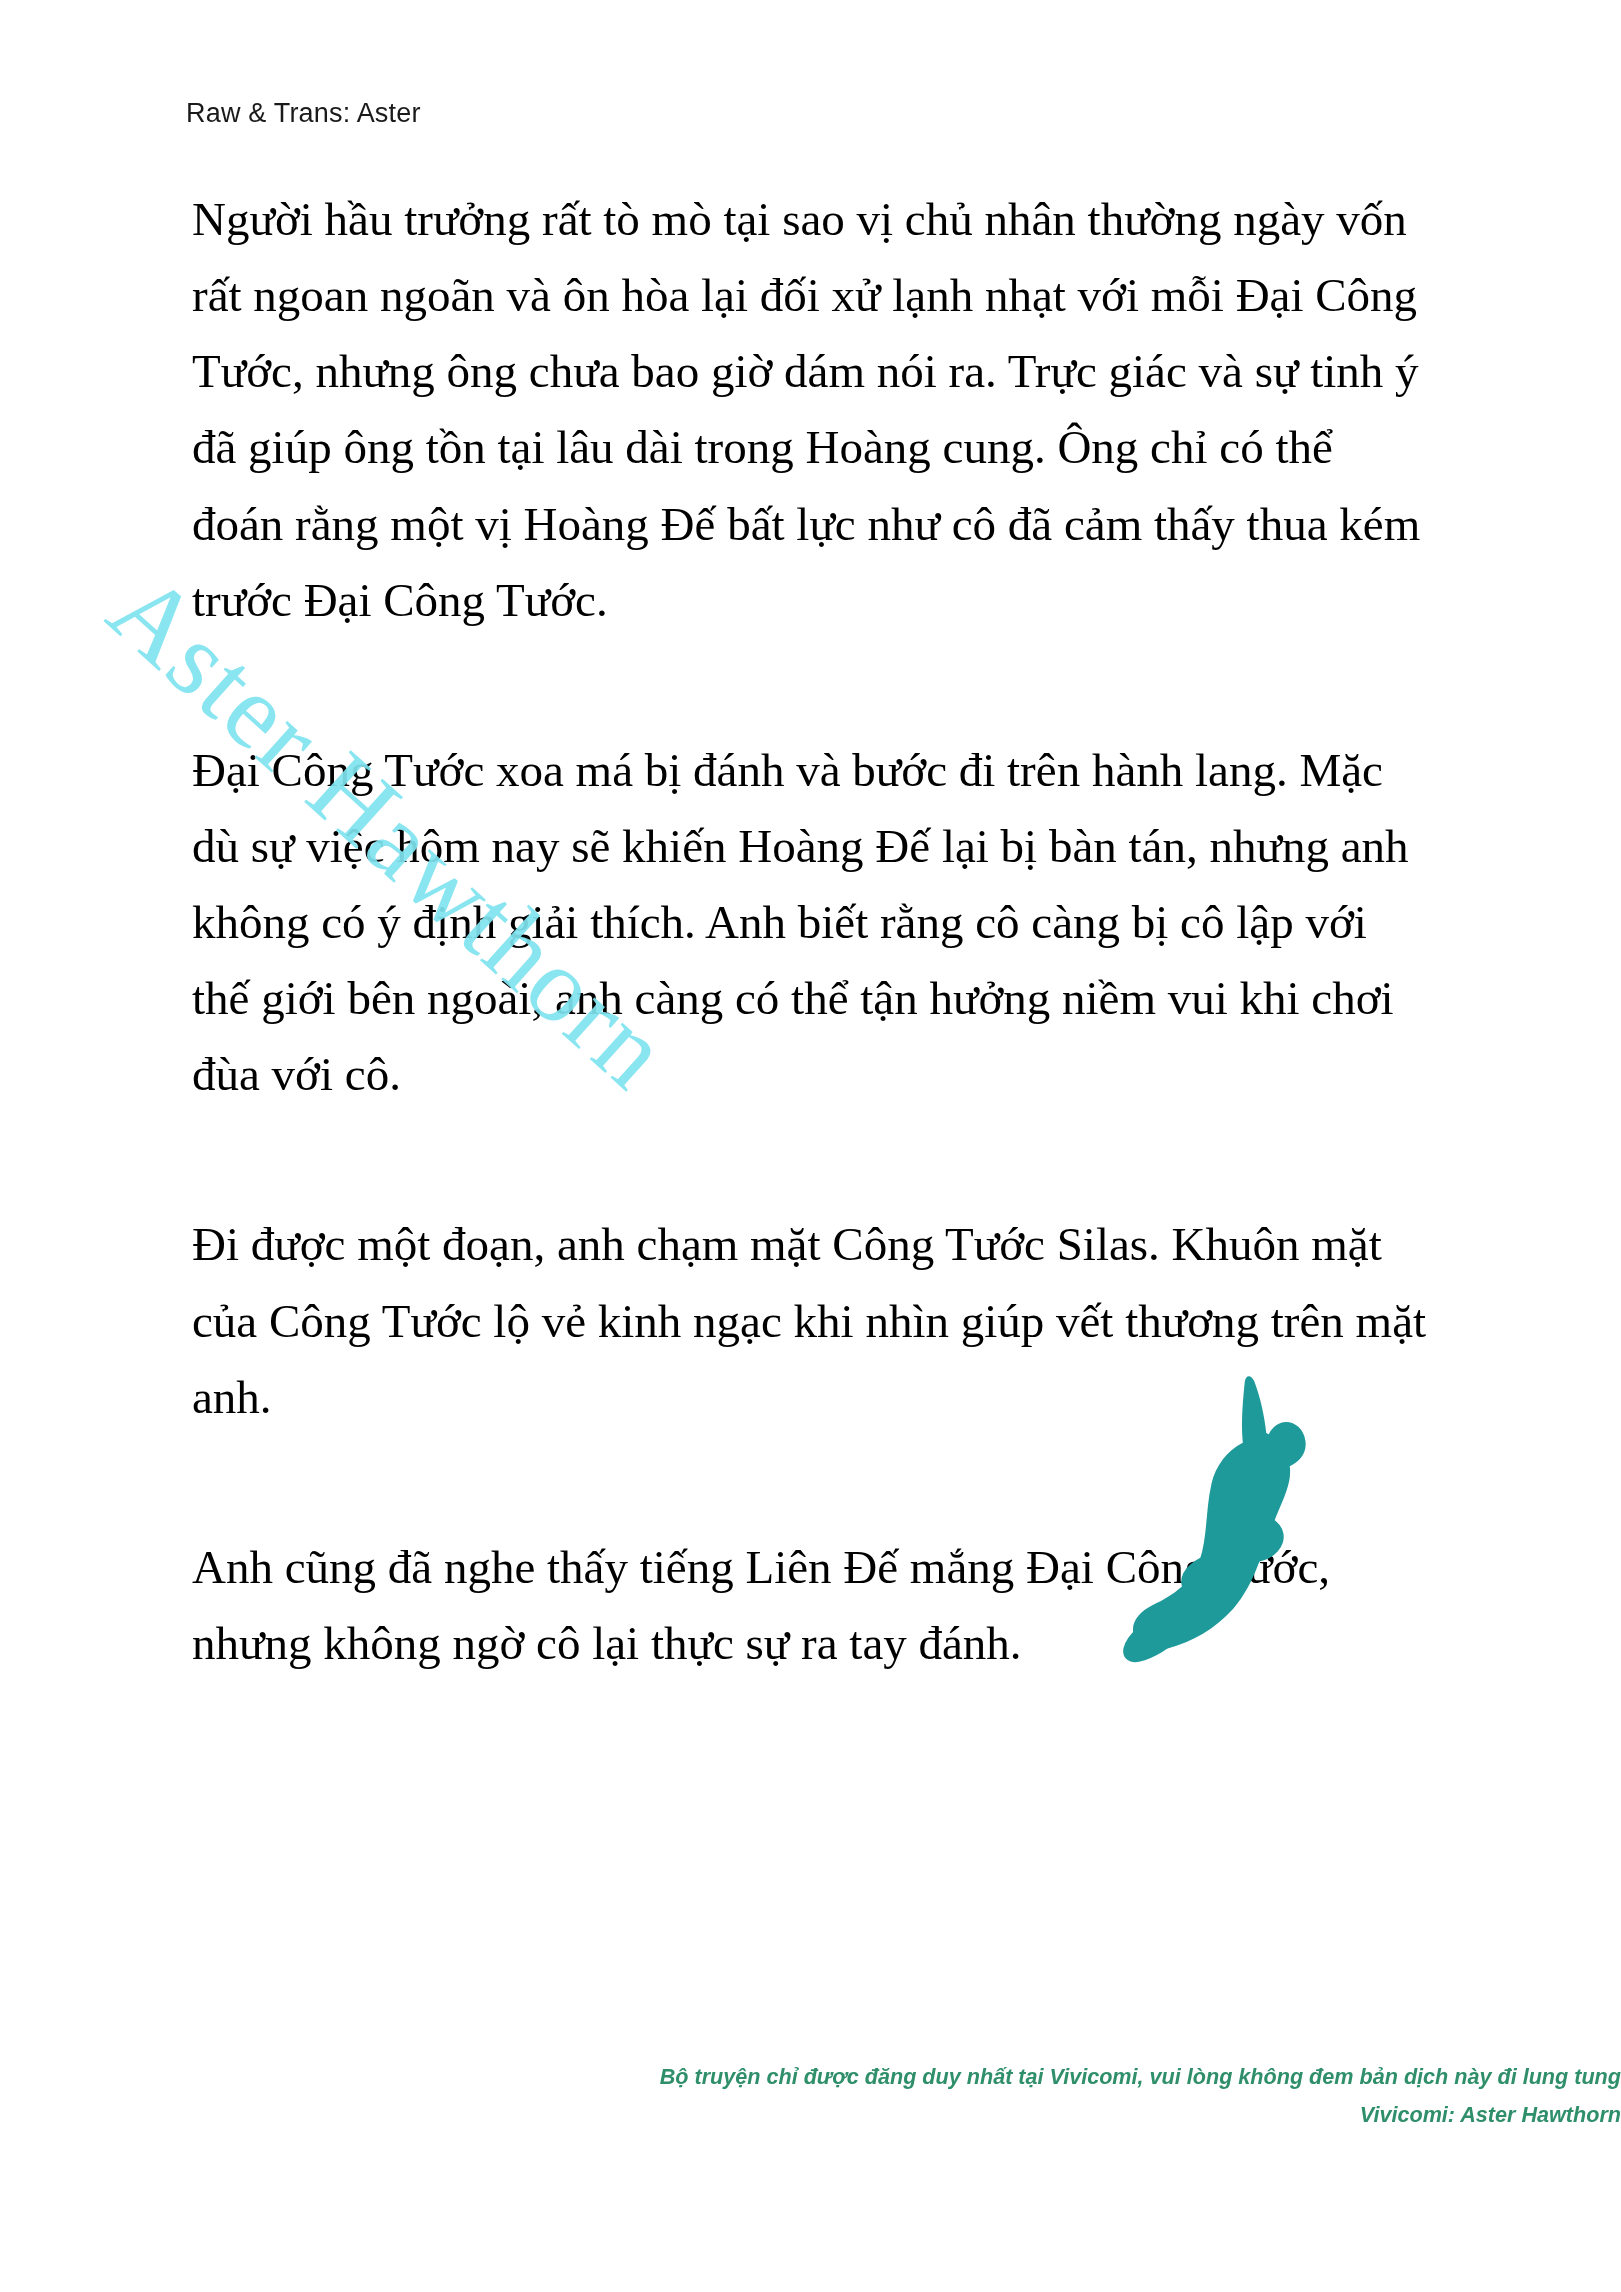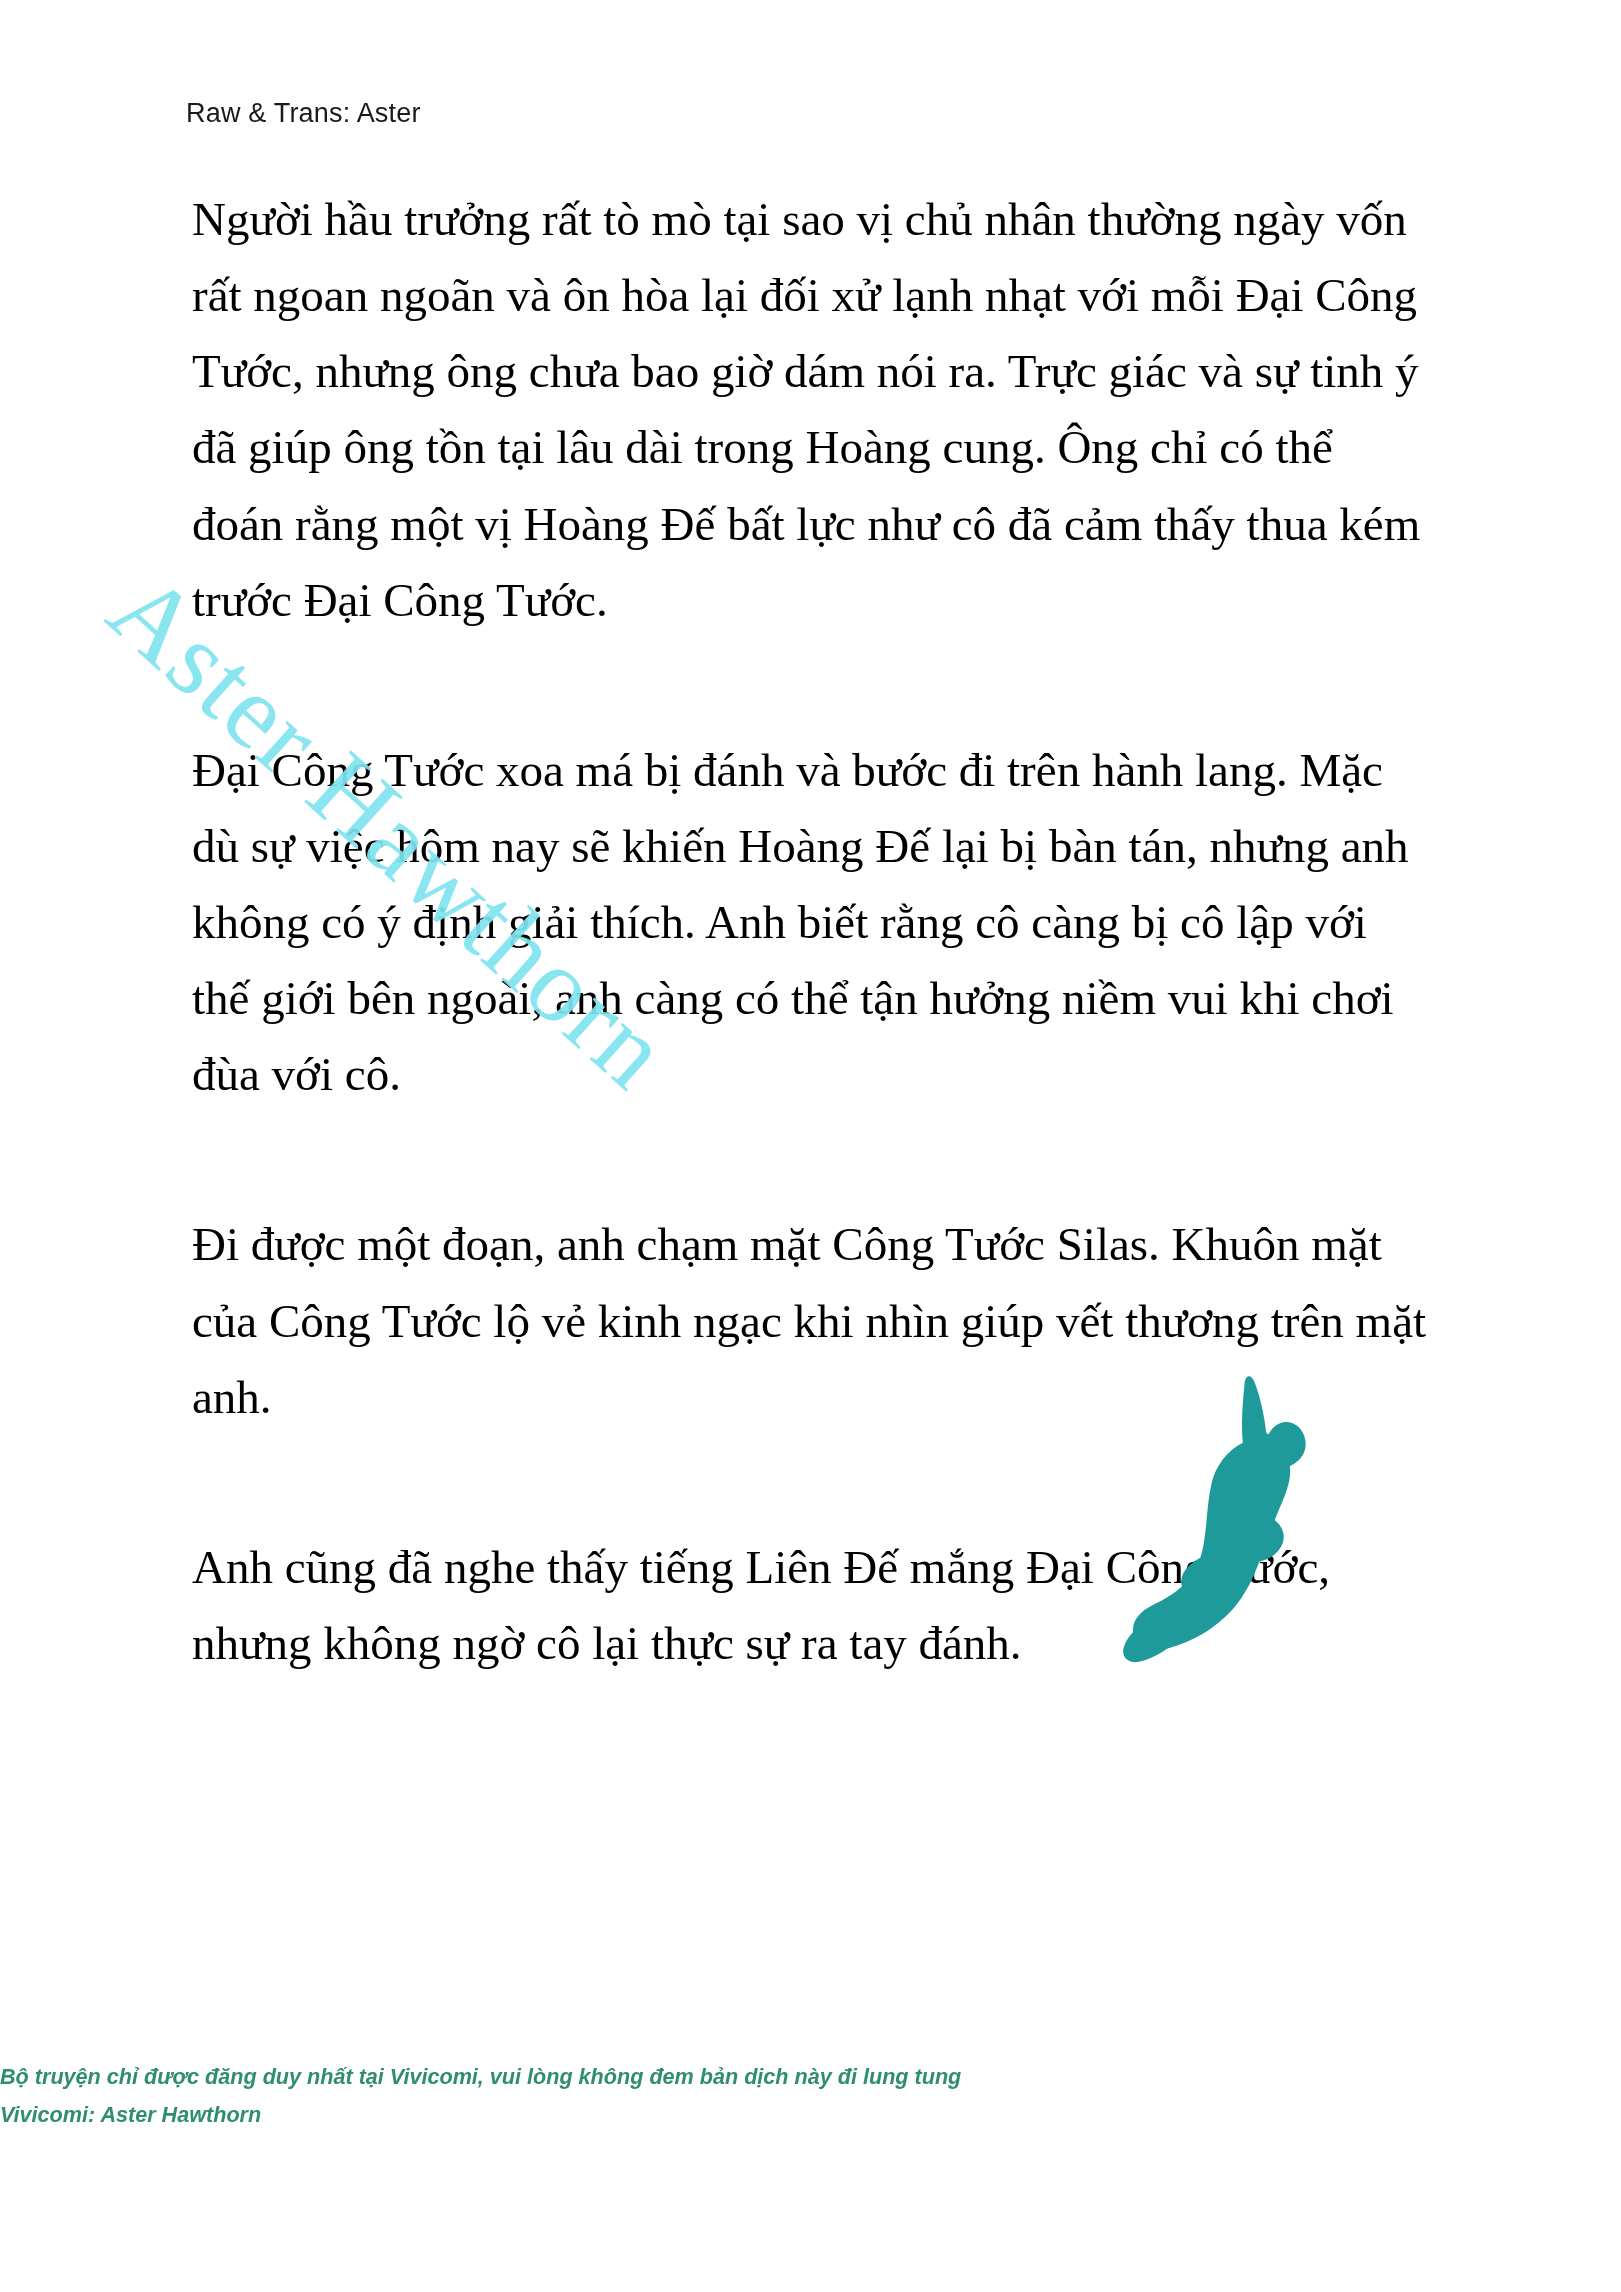--- a/index.html
+++ b/index.html
@@ -76,21 +76,21 @@
     height: 294px;
     pointer-events: none;
   }
   .cat-mark svg { width: 100%; height: 100%; display: block; }
 
   .footer {
     position: absolute;
     left: 0;
     right: 0;
     top: 2058px;
-    text-align: left;
+    text-align: right;
     font-family: "Liberation Sans", sans-serif;
     color: #2f8f6a;
     font-style: italic;
     font-weight: bold;
     font-size: 21.6px;
     line-height: 1.75;
   }
   .footer div { display: block; }
 
   .logo {

